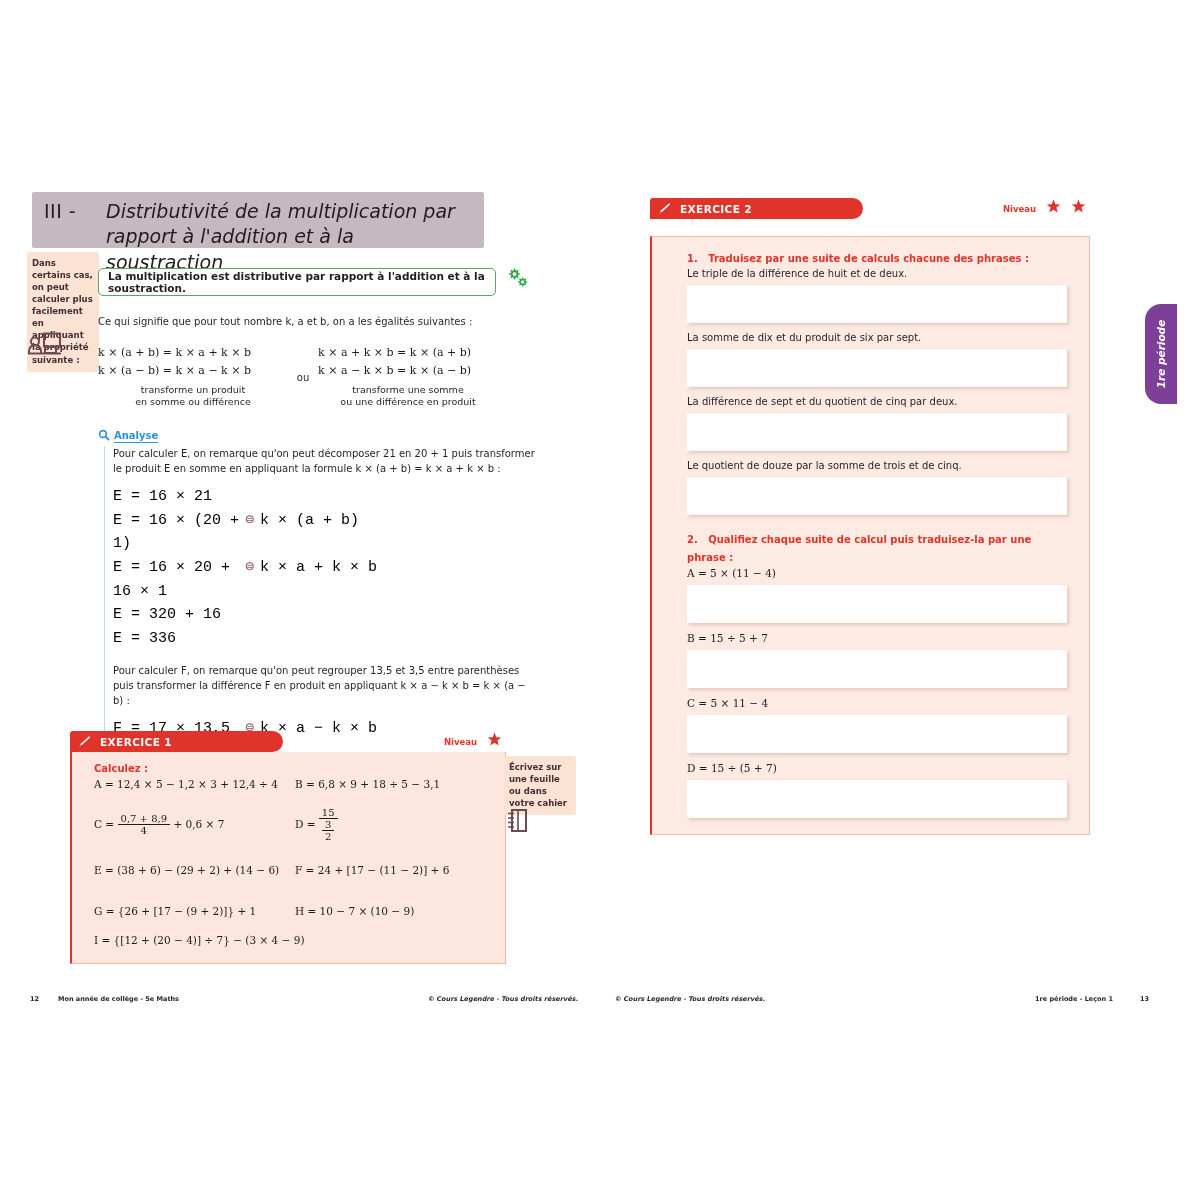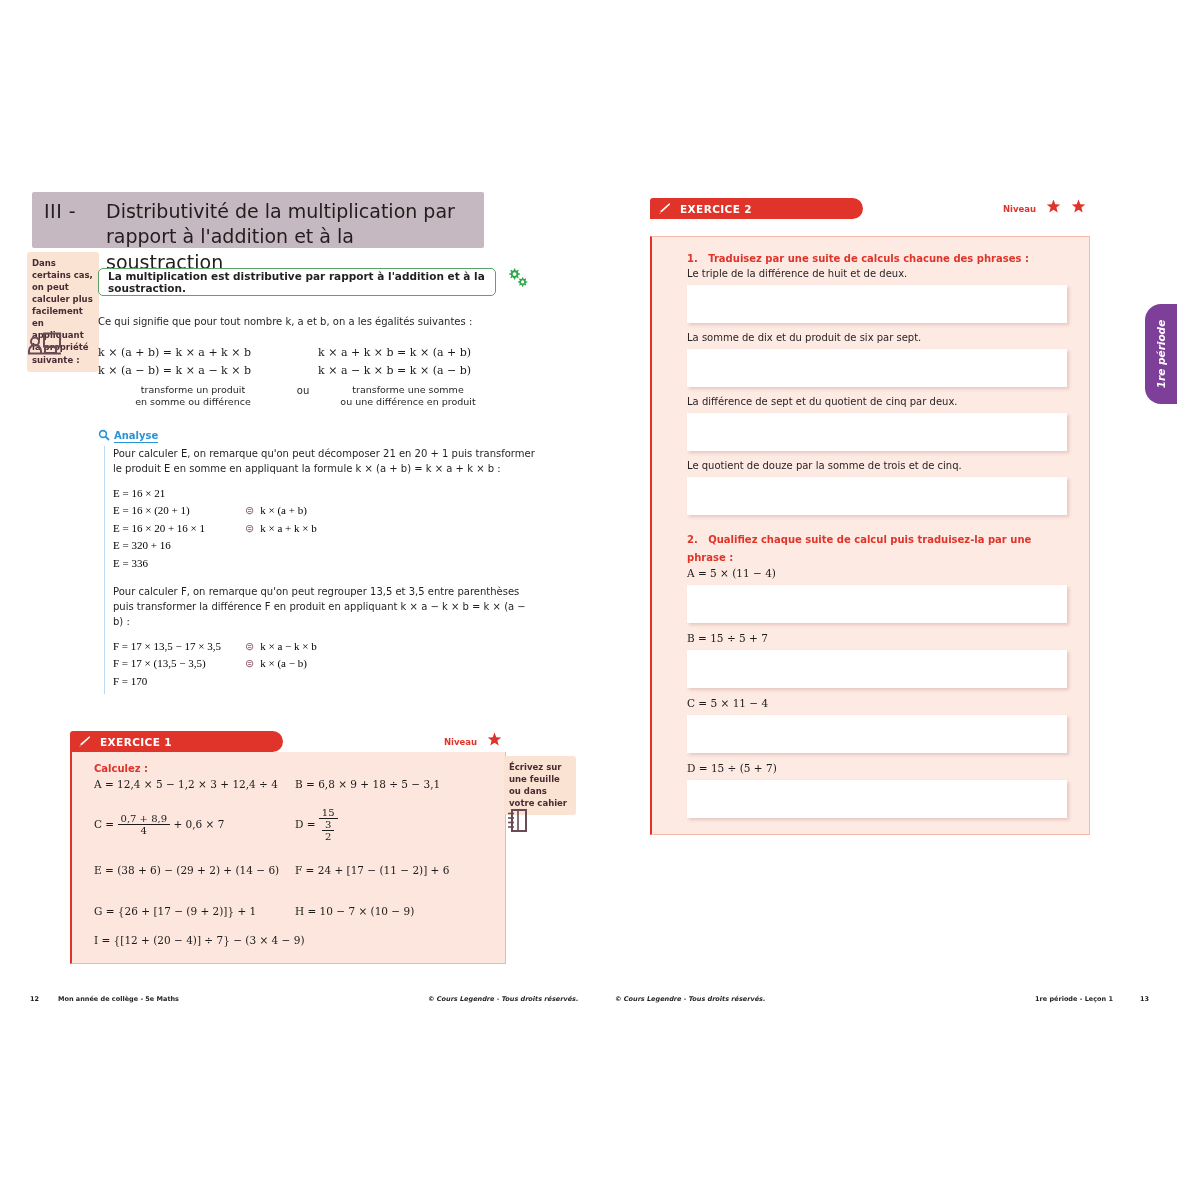--- a/index.html
+++ b/index.html
@@ -21,20 +21,21 @@
     border-radius:2px;
   }
   .section-num{
     width:62px;flex:none;font-size:19px;color:#262020;
     padding:8px 0 0 12px;letter-spacing:.5px;
     font-family:"DejaVu Sans", sans-serif;font-weight:400;
   }
   .section-title{
     font-size:19px;color:#221c1c;line-height:1.33;padding:7px 10px 0 0;
     font-family:"DejaVu Sans", sans-serif;
+    font-style:italic;
   }
 
   
   .margin-note{
     position:absolute;left:27px;top:252px;width:62px;
     background:#fbe3d4;color:#4b2a33;font-size:8.5px;line-height:1.42;
     padding:5px 5px 6px 5px;border-radius:3px;font-weight:bold;
     font-family:"DejaVu Sans", sans-serif;
   }
   .margin-note.note2{top:756px;left:504px;width:62px;background:#fbe3d4;}
@@ -54,41 +55,41 @@
   .gears{position:absolute;left:507px;top:268px;}
 
   .body-text{
     font-size:10px;color:#231f20;line-height:1.45;
     font-family:"DejaVu Sans", sans-serif;
   }
   .intro-line{position:absolute;left:98px;top:315px;width:420px;}
 
   
   .formula-block{position:absolute;left:98px;top:344px;width:420px;}
-  .formula-grid{display:flex;align-items:center;}
+  .formula-grid{display:flex;align-items:flex-start;}
   .fcol{width:190px;}
   .fcol.right{width:180px;}
   .fmid{width:30px;text-align:center;padding-top:28px;font-size:10px;
         font-family:"DejaVu Sans", sans-serif;color:#231f20;}
   .math{font-family:"DejaVu Serif", serif;font-size:11px;color:#1b1b1b;
         line-height:1.62;white-space:nowrap;}
   .fcap{font-size:9.5px;color:#231f20;text-align:center;line-height:1.35;
         margin-top:4px;font-family:"DejaVu Sans", sans-serif;}
 
   
   .analyse-head{position:absolute;left:98px;top:427px;display:flex;align-items:center;gap:4px;}
   .analyse-label{font-size:10px;color:#2a93d5;font-weight:bold;
        border-bottom:1px solid #2a93d5;padding-bottom:1px;
        font-family:"DejaVu Sans", sans-serif;}
   .analyse-body{position:absolute;left:104px;top:446px;width:425px;
        border-left:1.5px solid #bcd9ef;padding-left:8px;padding-bottom:4px;}
   .analyse-body p{margin:0 0 2px 0;font-size:10px;line-height:1.5;color:#231f20;
        font-family:"DejaVu Sans", sans-serif;}
   .steps{margin:9px 0 0 0;}
-  .step{display:flex;font-family:Liberation Serif, serif;font-size:11px;line-height:1.58;}
+  .step{display:flex;font-family:Liberation Mono, monospace;font-size:15px;line-height:1.58;}
   .step .lhs{width:132px;}
   .step .arrow{color:#8a5a64;margin-right:6px;}
   .gap{height:12px;}
 
   
   .ex-wrap{position:absolute;}
   .ex-tab{
     position:relative;height:21px;background:#e0342a;
     border-top-left-radius:3px;display:flex;align-items:center;
     color:#fff;font-weight:bold;font-size:10.5px;letter-spacing:.4px;

